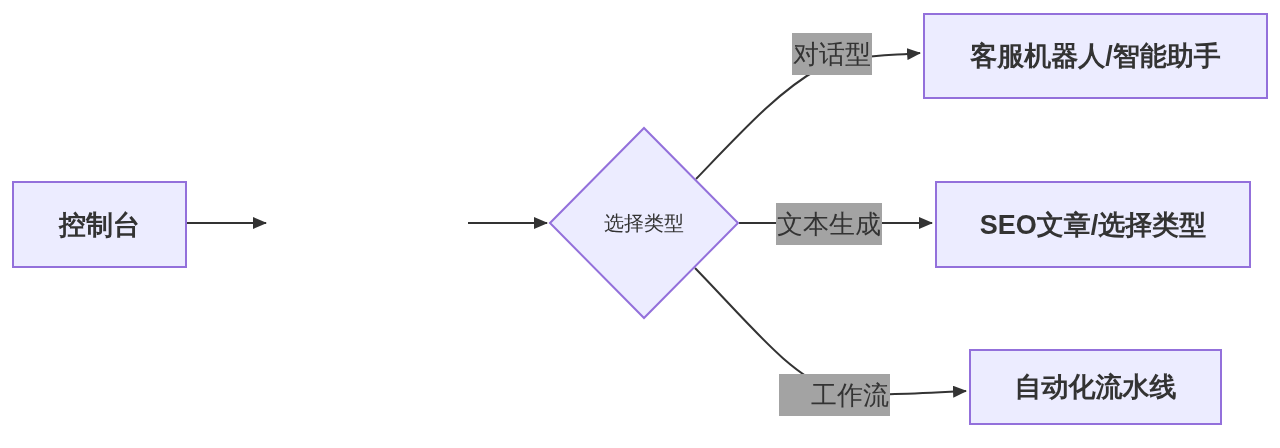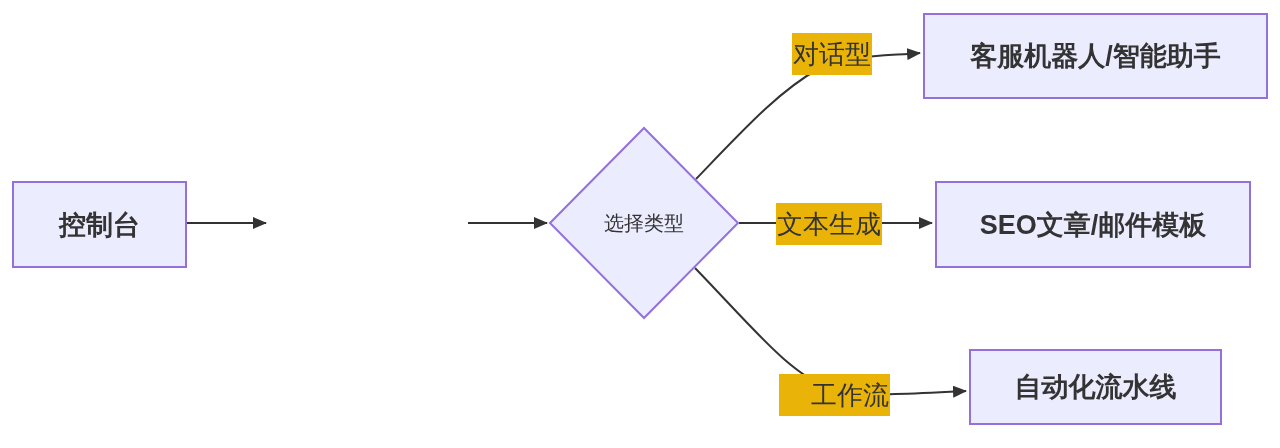--- a/index.html
+++ b/index.html
@@ -33,21 +33,21 @@
     position: absolute;
     color: #333333;
     font-size: 20px;
     display: flex;
     align-items: center;
     justify-content: center;
     white-space: nowrap;
   }
   .edge-label {
     position: absolute;
-    background: #eab308;
+    background: #a3a3a3;
     color: #333333;
     font-size: 26px;
     line-height: 26px;
     padding: 8px 1px;
     white-space: nowrap;
   }
 </style>
 </head>
 <body>
 
@@ -80,21 +80,21 @@
 
   <div class="diamond-label" style="left:550px; top:196px; width:188px; height:54px;">
     <span>选择类型</span>
   </div>
 
   <div class="node" style="left:923px; top:13px; width:345px; height:86px;">
     <span>客服机器人/智能助手</span>
   </div>
 
   <div class="node" style="left:935px; top:181px; width:316px; height:87px;">
-    <span>SEO文章/邮件模板</span>
+    <span>SEO文章/选择类型</span>
   </div>
 
   <div class="node" style="left:969px; top:349px; width:253px; height:76px;">
     <span>自动化流水线</span>
   </div>
 
   <div class="edge-label" style="left:792px; top:33px;">对话型</div>
 
   <div class="edge-label" style="left:776px; top:203px;">文本生成</div>
 

